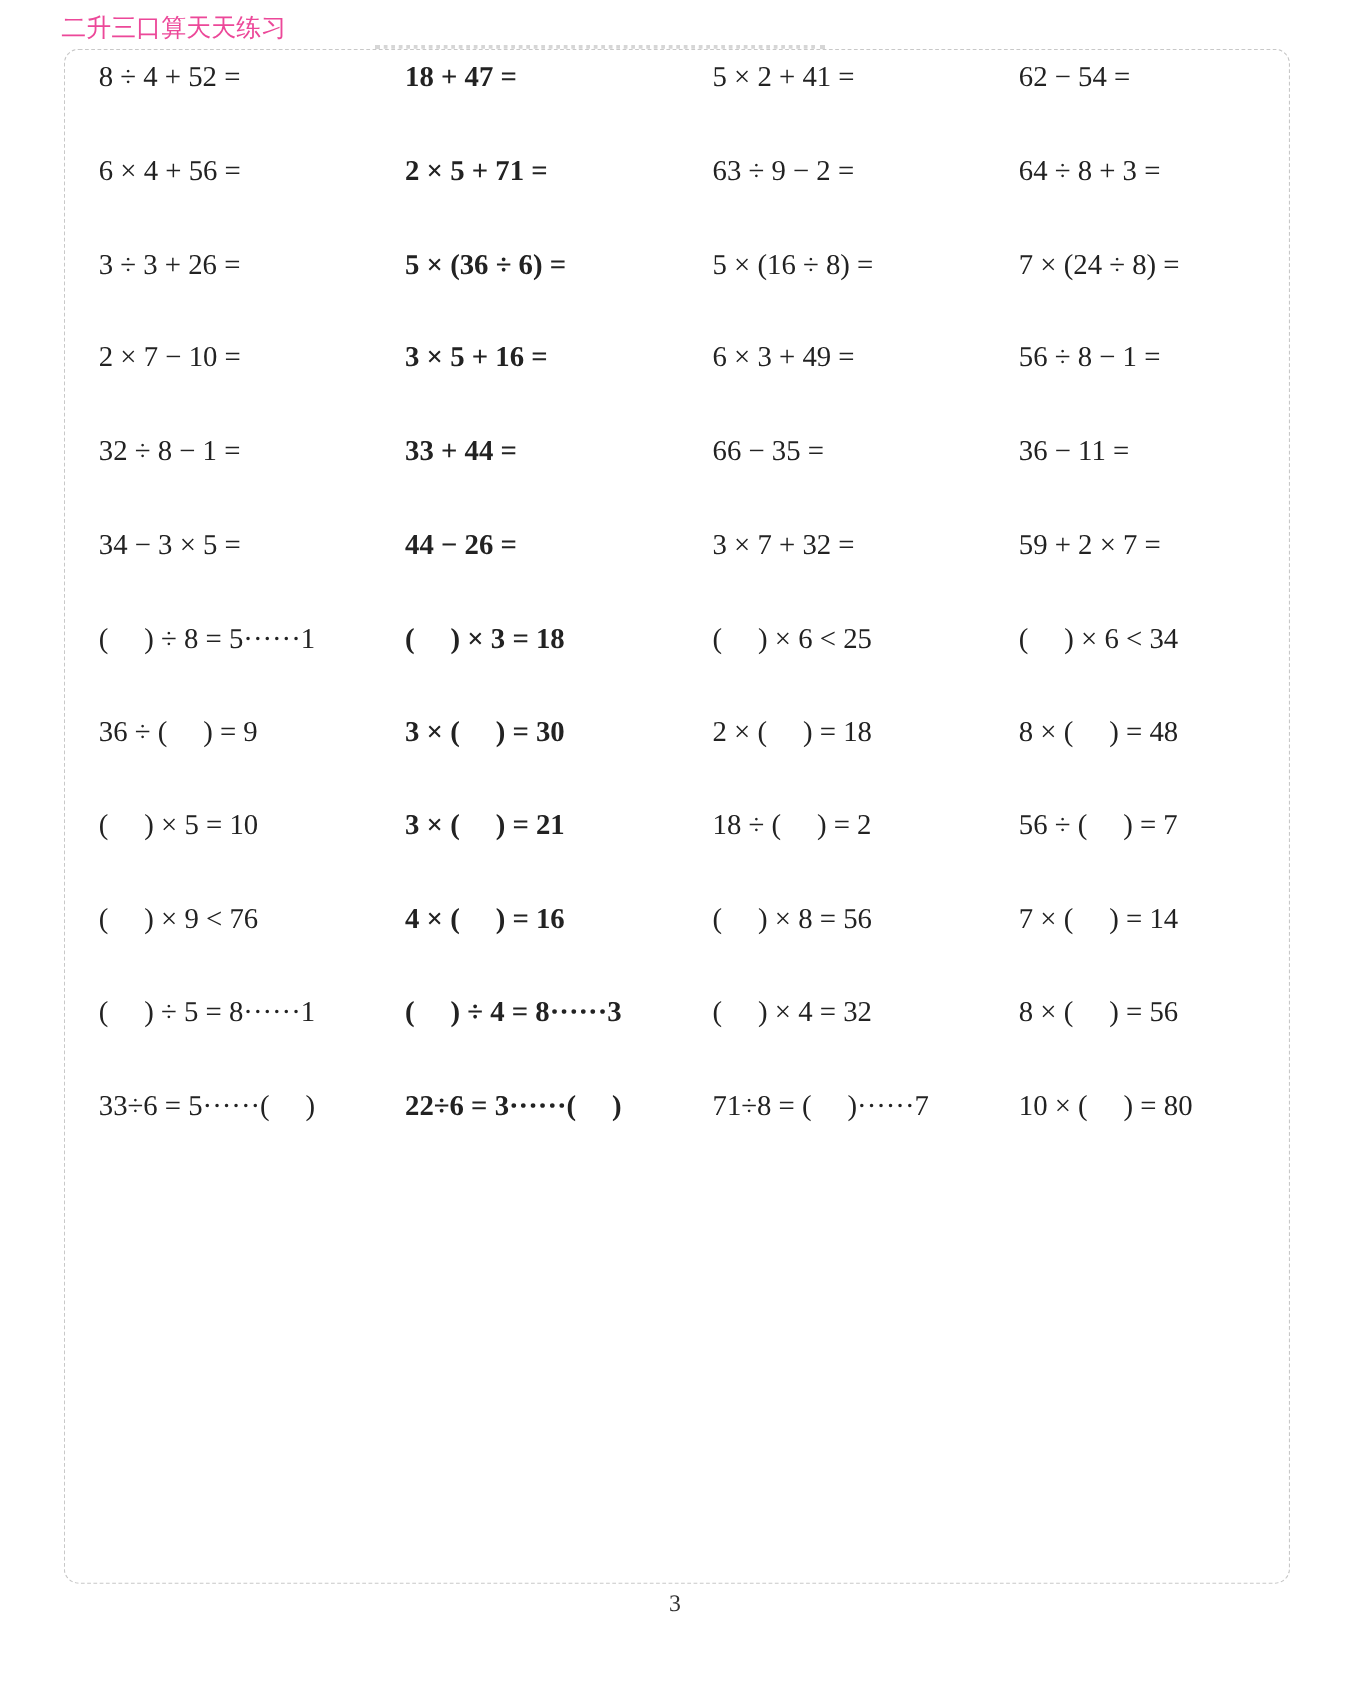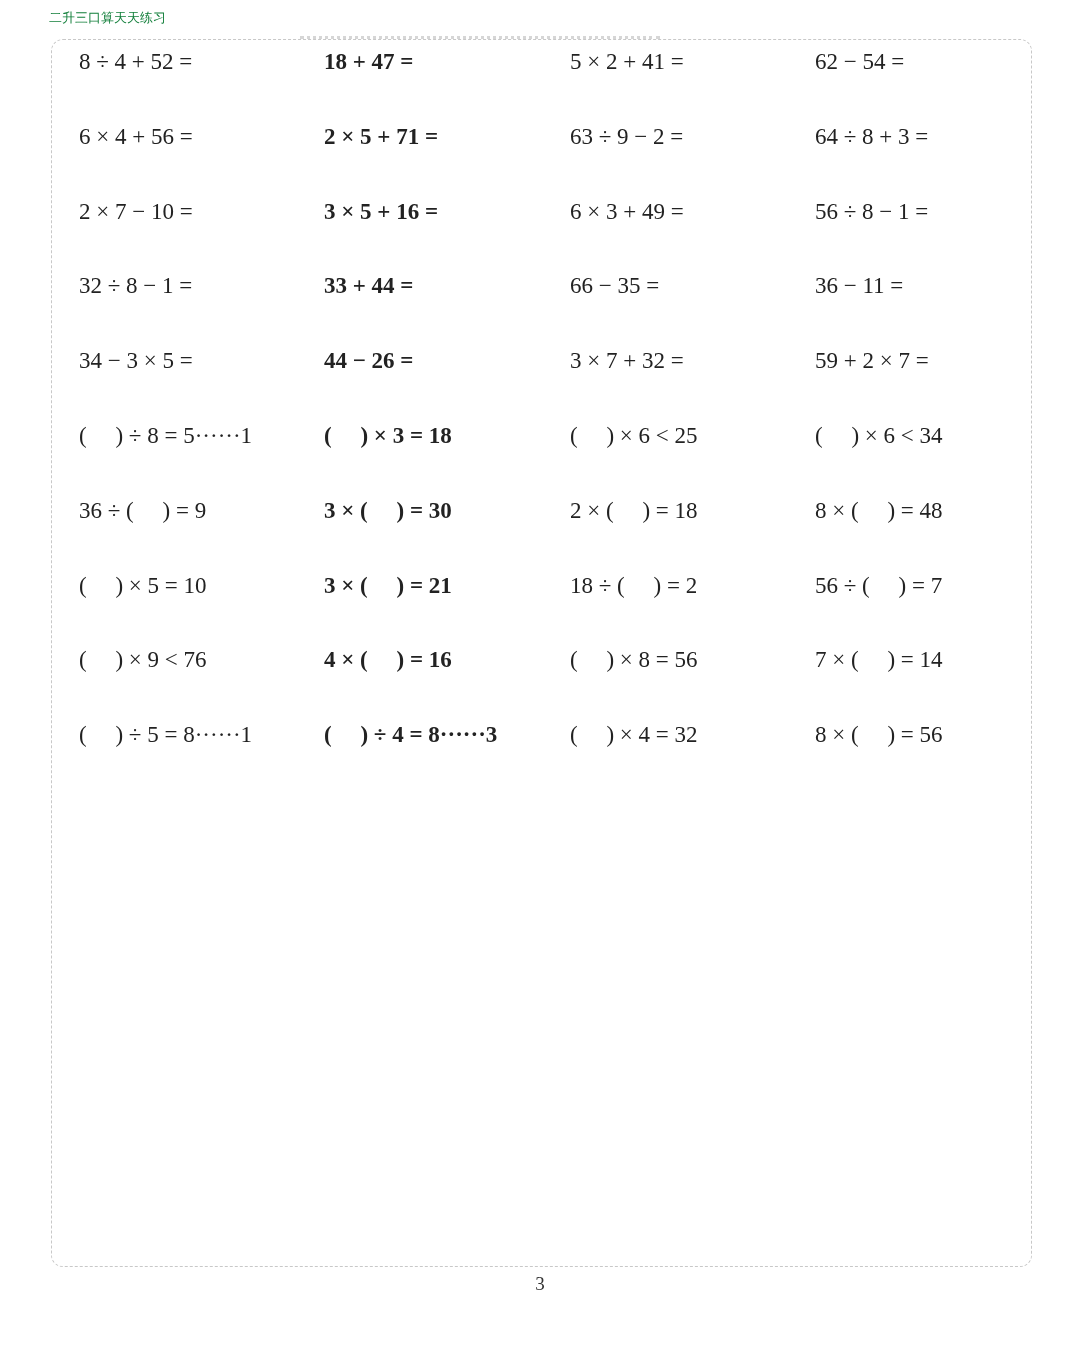--- a/index.html
+++ b/index.html
@@ -1,18 +1,18 @@
 <!DOCTYPE html>
 <html><head>
 <meta charset="utf-8">
 <style>
   html, body { margin: 0; padding: 0; background: #ffffff; }
   body { width: 1080px; height: 1364px; position: relative; overflow: hidden;
          font-family: "DejaVu Serif", "Liberation Serif", serif; color: #222; }
-  .header-title { position: absolute; left: 49px; top: 9px; font-size: 13px; color: #15803d;
+  .header-title { position: absolute; left: 49px; top: 9px; font-size: 20px; color: #ec4899;
                   font-family: Liberation Serif, serif; letter-spacing: 0px; }
   .frame { position: absolute; left: 51px; top: 39px; width: 981px; height: 1228px;
            border: 1.5px dashed #c8c8c8; border-radius: 12px; box-sizing: border-box; }
   .frame-top-accent { position: absolute; left: 300px; top: 36px; width: 360px; height: 5px;
            border-top: 3px dotted #d6d6d6; }
   .grid { position: absolute; left: 79px; top: 45px; width: 960px; }
   .row { position: relative; height: 74.8px; }
   .cell { position: absolute; top: 0; font-size: 23px; line-height: 34px; white-space: pre;
           font-family: "Liberation Serif", "DejaVu Serif", serif; color: #222; }
   .c0 { left: 0px; } .c1 { left: 245px; font-weight: bold; } .c2 { left: 491px; } .c3 { left: 736px; }
@@ -31,20 +31,26 @@
     <div class="cell c0">8 ÷ 4 + 52 =</div>
     <div class="cell c1">18 + 47 =</div>
     <div class="cell c2">5 × 2 + 41 =</div>
     <div class="cell c3">62 − 54 =</div>
   </div>
   <div class="row">
     <div class="cell c0">6 × 4 + 56 =</div>
     <div class="cell c1">2 × 5 + 71 =</div>
     <div class="cell c2">63 ÷ 9 − 2 =</div>
     <div class="cell c3">64 ÷ 8 + 3 =</div>
+  </div>
+  <div class="row">
+    <div class="cell c0">3 ÷ 3 + 26 =</div>
+    <div class="cell c1">5 × (36 ÷ 6) =</div>
+    <div class="cell c2">5 × (16 ÷ 8) =</div>
+    <div class="cell c3">7 × (24 ÷ 8) =</div>
   </div>
   <div class="row">
     <div class="cell c0">2 × 7 − 10 =</div>
     <div class="cell c1">3 × 5 + 16 =</div>
     <div class="cell c2">6 × 3 + 49 =</div>
     <div class="cell c3">56 ÷ 8 − 1 =</div>
   </div>
   <div class="row">
     <div class="cell c0">32 ÷ 8 − 1 =</div>
     <div class="cell c1">33 + 44 =</div>
@@ -80,15 +86,21 @@
     <div class="cell c1">4 × (     ) = 16</div>
     <div class="cell c2">(     ) × 8 = 56</div>
     <div class="cell c3">7 × (     ) = 14</div>
   </div>
   <div class="row">
     <div class="cell c0">(     ) ÷ 5 = 8······1</div>
     <div class="cell c1">(     ) ÷ 4 = 8······3</div>
     <div class="cell c2">(     ) × 4 = 32</div>
     <div class="cell c3">8 × (     ) = 56</div>
   </div>
+  <div class="row">
+    <div class="cell c0">33÷6 = 5······(     )</div>
+    <div class="cell c1">22÷6 = 3······(     )</div>
+    <div class="cell c2">71÷8 = (     )······7</div>
+    <div class="cell c3">10 × (     ) = 80</div>
+  </div>
 </div>
 
 <div class="page-number">3</div>
 
 </body></html>

